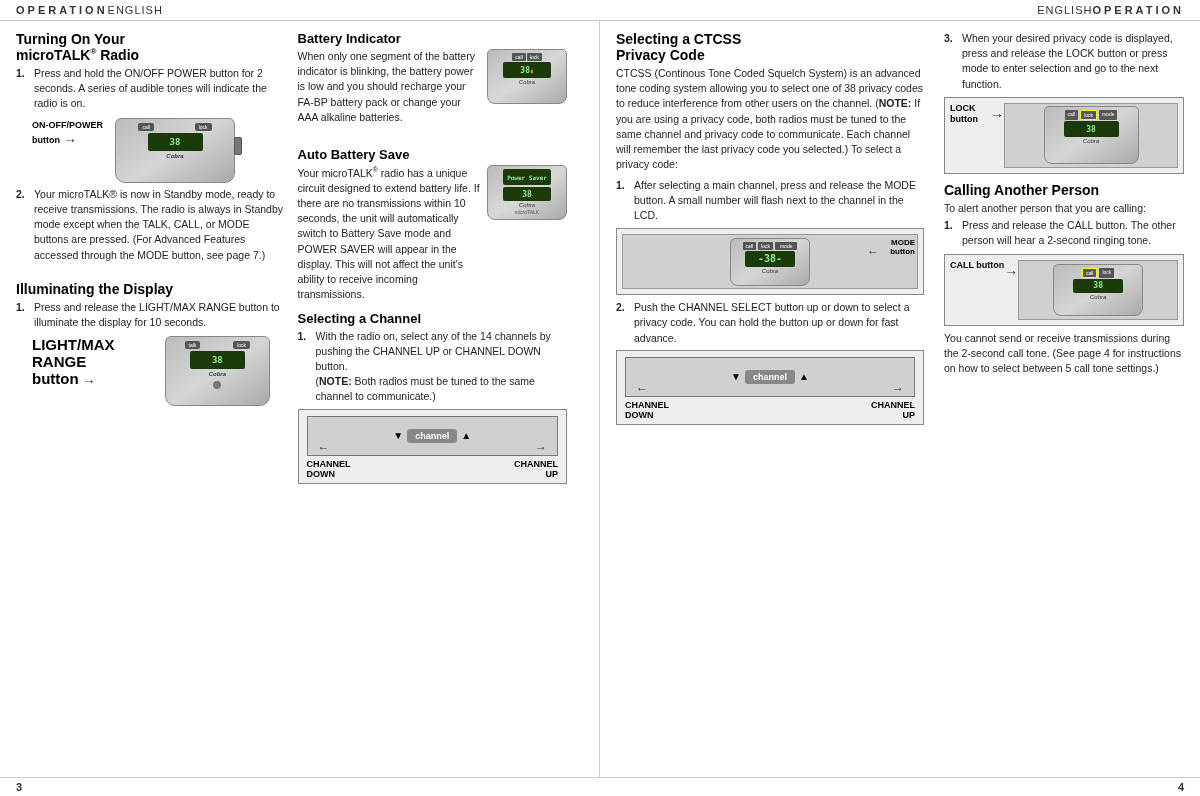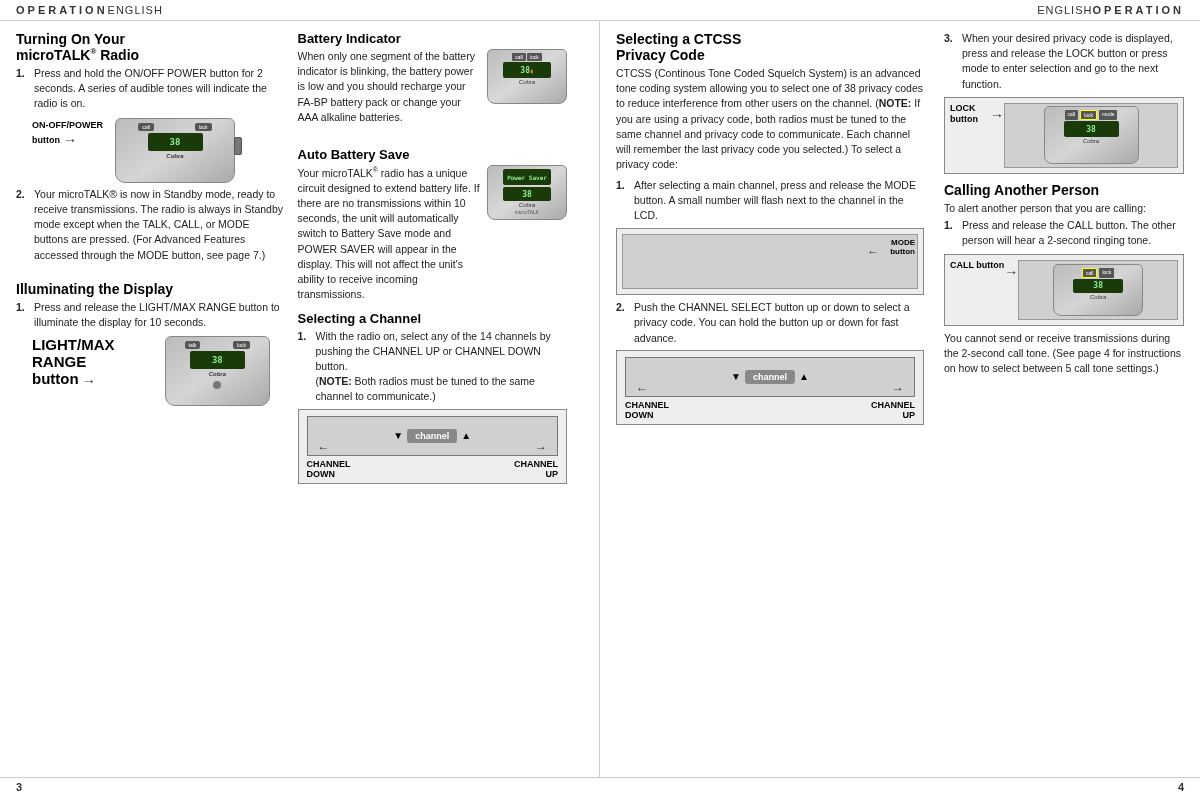--- a/index.html
+++ b/index.html
@@ -297,20 +297,29 @@
       </div>
 
       <div class="step" style="margin-top:5px;">
         <span class="step-num">1.</span>
         <span class="step-content">After selecting a main channel, press and release the MODE button. A small number will flash next to the channel in the LCD.</span>
       </div>
 
       <div style="border:1px solid #888;background:#eee;padding:5px;margin:5px 0;position:relative;">
         <div style="display:flex;align-items:flex-start;gap:6px;">
           <div style="flex:1;background:#d0d0d0;border:1px solid #999;height:55px;position:relative;display:flex;align-items:center;justify-content:center;overflow:hidden;">
+            <div style="background:linear-gradient(145deg,#bbb,#d5d5d5,#aaa);border-radius:5px 5px 8px 8px;border:1px solid #888;width:80px;height:48px;display:flex;flex-direction:column;align-items:center;padding:3px;gap:1px;">
+              <div style="display:flex;gap:2px;">
+                <div style="background:#555;border-radius:1px;padding:1px 3px;font-size:5px;color:#fff;">call</div>
+                <div style="background:#555;border-radius:1px;padding:1px 3px;font-size:5px;color:#fff;">lock</div>
+                <div style="background:#555;border-radius:1px;padding:1px 5px;font-size:5px;color:#fff;">mode</div>
+              </div>
+              <div style="background:#1a3a0a;border-radius:2px;width:50px;height:16px;display:flex;align-items:center;justify-content:center;color:#90ee90;font-size:10px;font-weight:bold;font-family:monospace;">-38-</div>
+              <div style="font-size:6px;color:#333;font-style:italic;">Cobra</div>
+            </div>
 
             <div style="position:absolute;right:2px;top:4px;font-size:8px;font-weight:bold;color:#000;text-align:right;line-height:1.1;">MODE<br>button</div>
             <div style="position:absolute;right:38px;top:8px;font-size:12px;color:#333;">←</div>
           </div>
         </div>
       </div>
 
       <div class="step">
         <span class="step-num">2.</span>
         <span class="step-content">Push the CHANNEL SELECT button up or down to select a privacy code. You can hold the button up or down for fast advance.</span>

